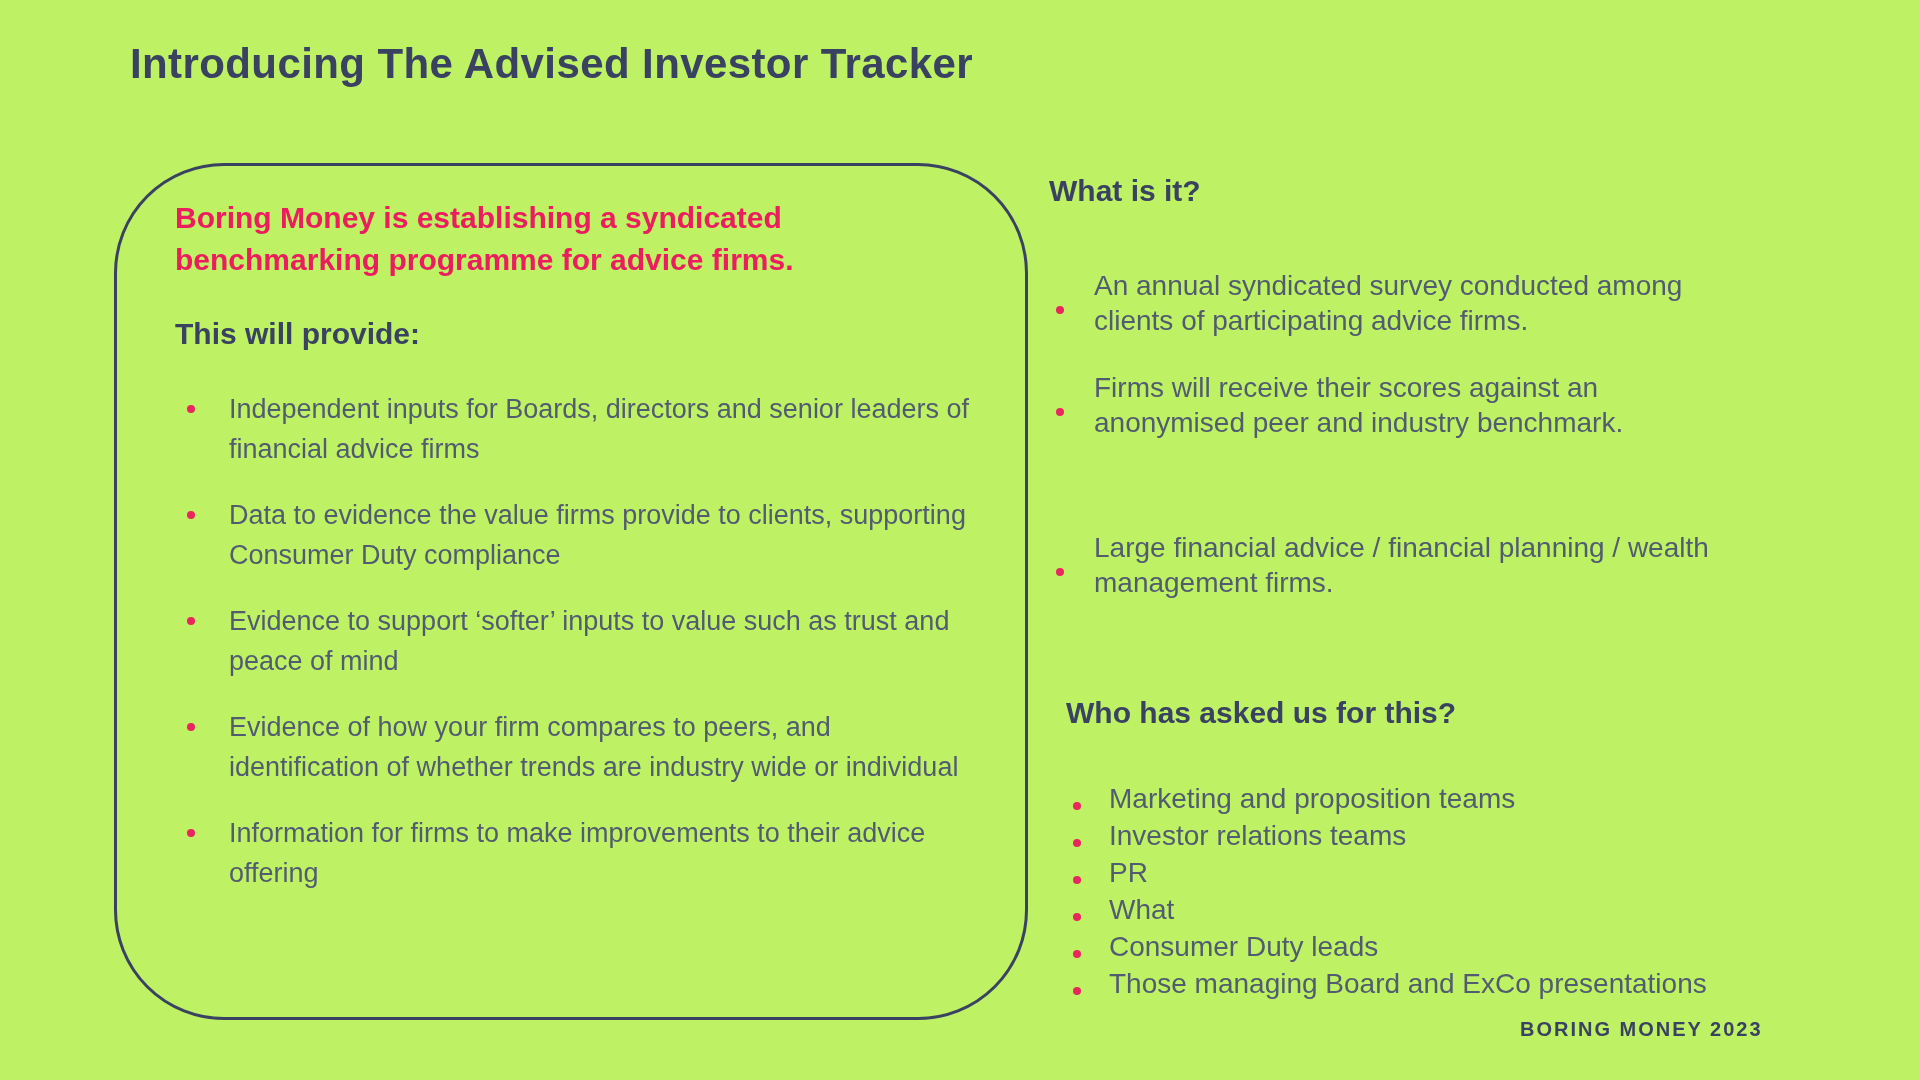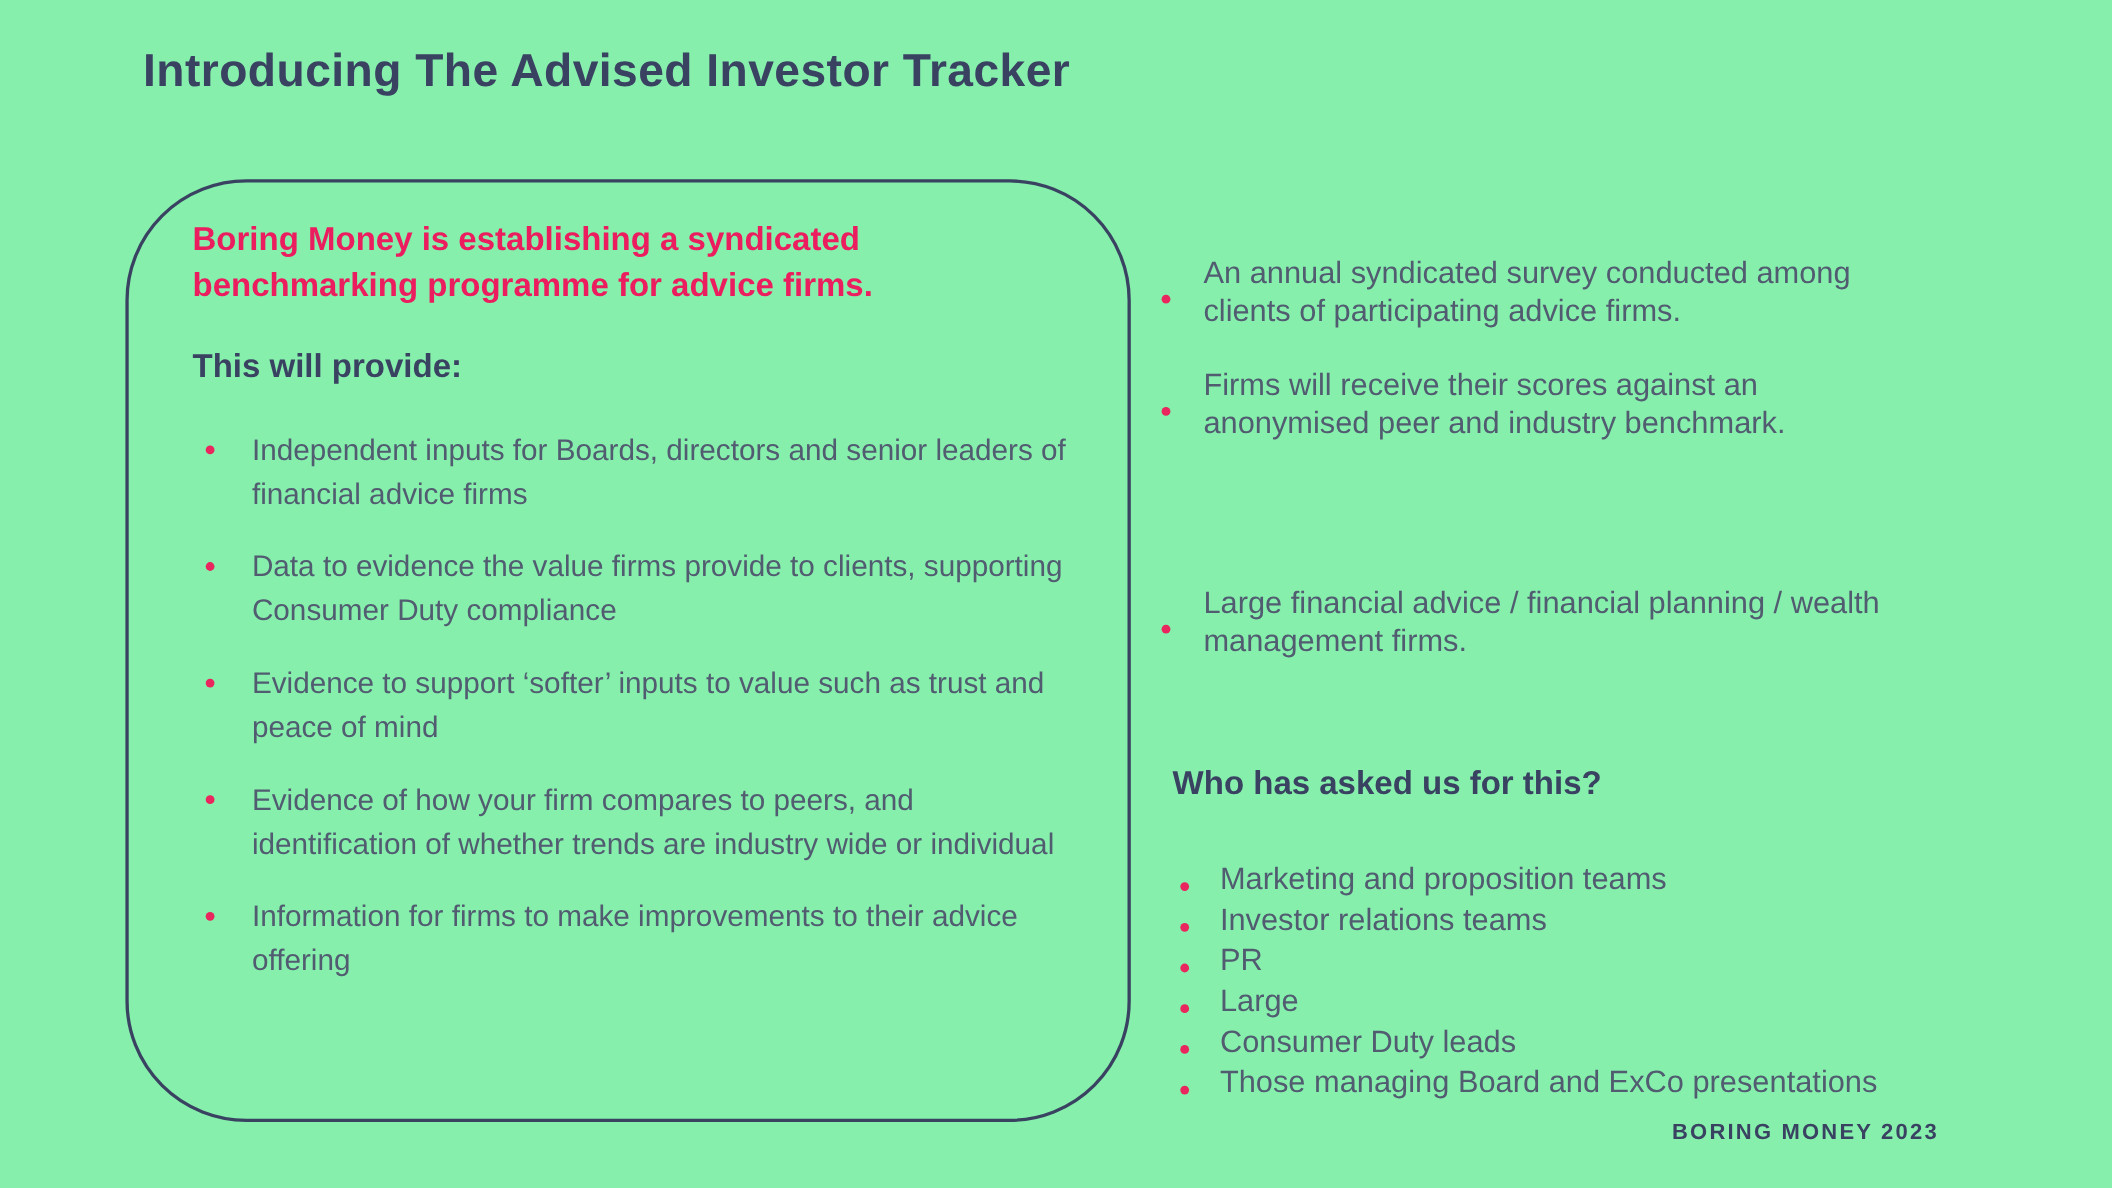--- a/index.html
+++ b/index.html
@@ -1,19 +1,19 @@
 <!DOCTYPE html>
 <html><head>
 <meta charset="utf-8">
 <style>
   html,body{margin:0;padding:0;background:#ffffff;}
   #slide{
     position:relative;
     width:1920px;height:1080px;
-    background:#86efac;
+    background:#bef264;
     font-family:"Liberation Sans", sans-serif;
     overflow:hidden;
   }
   
   .page-title{
     position:absolute;left:130px;top:40px;margin:0;
     font-size:42px;font-weight:bold;color:#3A4262;letter-spacing:.4px;
   }
   
   .box{
@@ -99,20 +99,21 @@
         <span>Evidence of how your firm compares to peers, and identification of whether trends are industry wide or individual</span>
       </li>
       <li>
         <span class="dot"></span>
         <span>Information for firms to make improvements to their advice offering</span>
       </li>
     </ul>
   </section>
 
   <section class="rc" id="sec-what">
+    <h2 class="rc-heading">What is it?</h2>
     <ul class="blist">
       <li>
         <span class="dot"></span>
         <span>An annual syndicated survey conducted among clients of participating advice firms.</span>
       </li>
       <li>
         <span class="dot"></span>
         <span>Firms will receive their scores against an anonymised peer and industry benchmark.</span>
       </li>
     </ul>
@@ -137,21 +138,21 @@
       <li>
         <span class="dot"></span>
         <span>Investor relations teams</span>
       </li>
       <li>
         <span class="dot"></span>
         <span>PR</span>
       </li>
       <li>
         <span class="dot"></span>
-        <span>Large</span>
+        <span>What</span>
       </li>
       <li>
         <span class="dot"></span>
         <span>Consumer Duty leads</span>
       </li>
       <li>
         <span class="dot"></span>
         <span>Those managing Board and ExCo presentations</span>
       </li>
     </ul>

